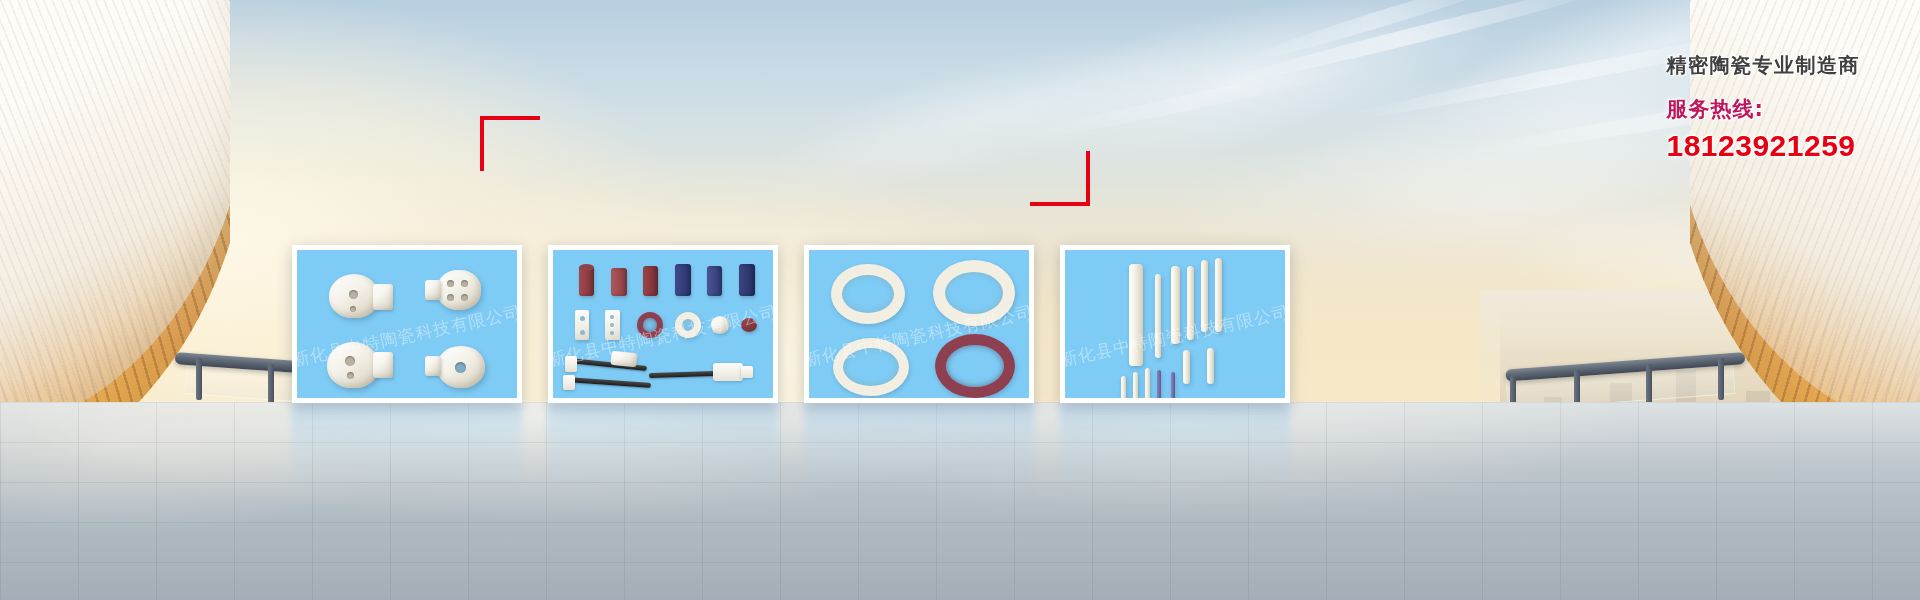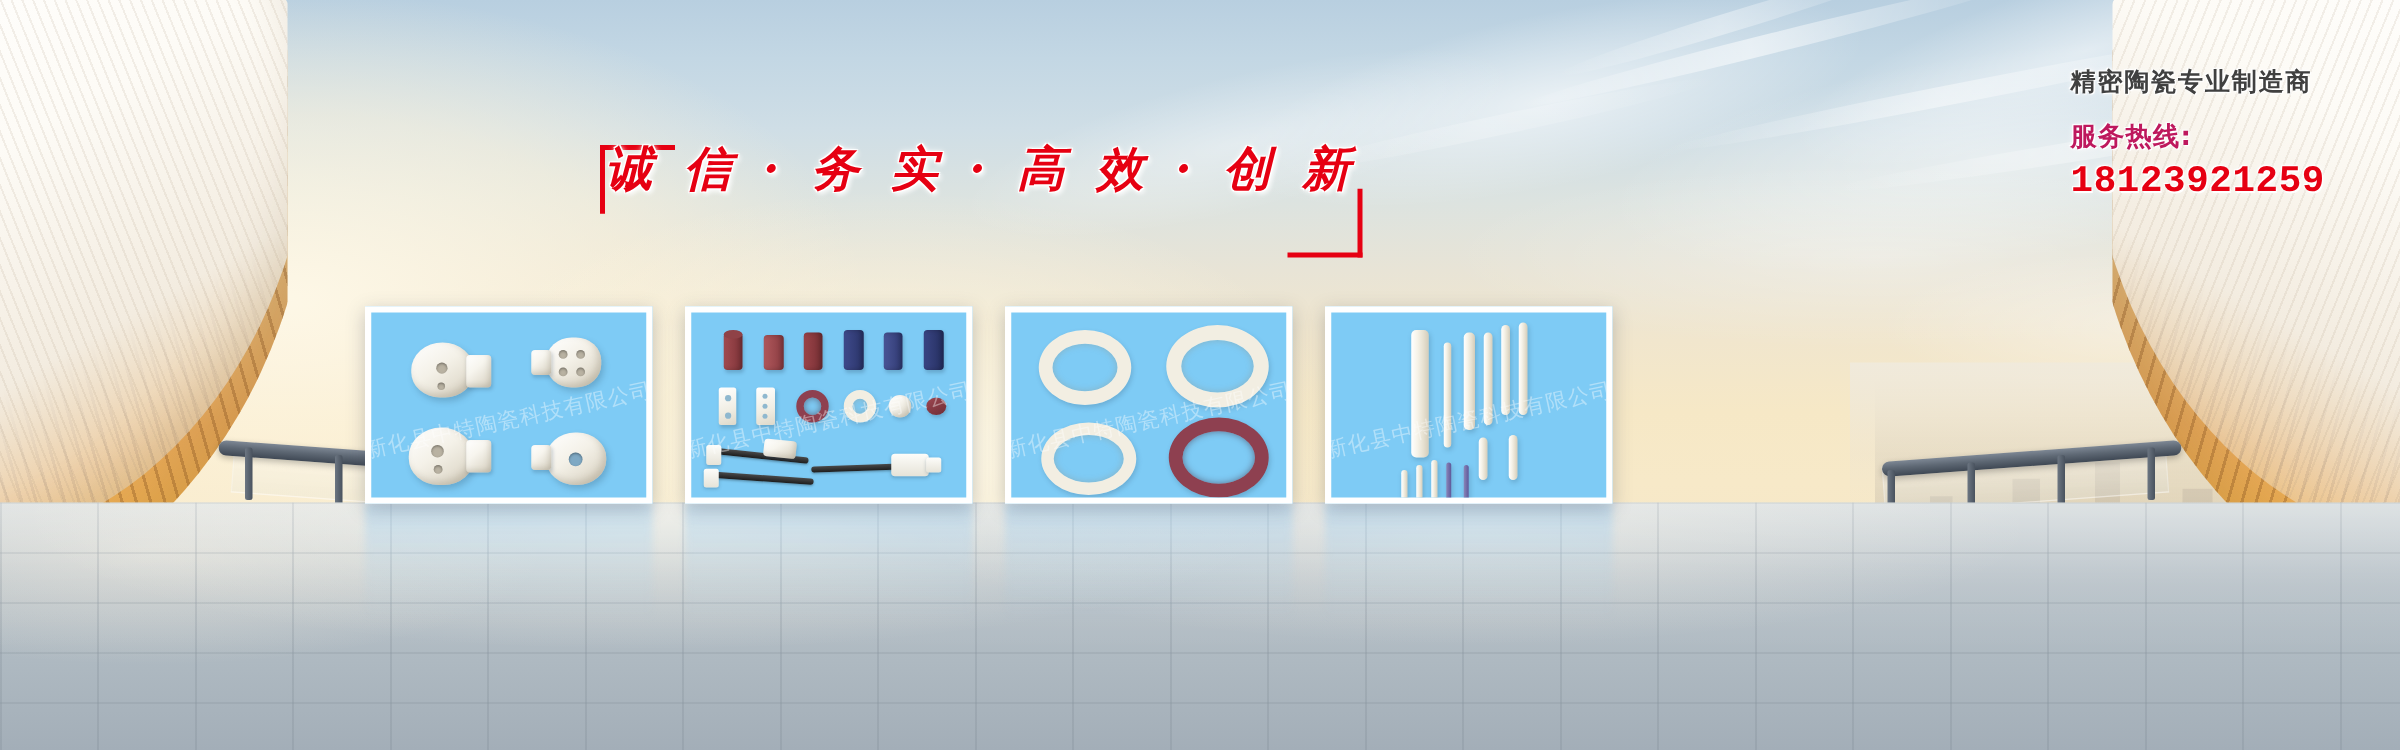--- a/index.html
+++ b/index.html
@@ -264,21 +264,21 @@
   .contact-label {
     margin-top:16px;
     font-family:"DejaVu Sans","Liberation Sans",sans-serif;
     font-size:21px; font-weight:700; color:#be185d;
     letter-spacing:1px;
     text-shadow:0 0 3px #fff, 1px 1px 0 #fff, -1px -1px 0 #fff, 0 0 6px rgba(255,255,255,.85);
     white-space:nowrap;
   }
   .contact-phone {
     margin-top:6px;
-    font-family:Liberation Mono, monospace;
+    font-family:Liberation Sans, sans-serif;
     font-size:30px; font-weight:700; color:#e60012;
     letter-spacing:.5px;
     text-shadow:0 0 3px #fff, 1px 1px 0 #fff, -1px -1px 0 #fff, 0 0 7px rgba(255,255,255,.9);
     white-space:nowrap;
   }
 
   
   .panels {
     position:absolute; left:292px; top:245px;
     display:flex; gap:26px;
@@ -450,21 +450,20 @@
     <div class="floor-reflect"></div>
     <div class="panel-reflection" style="left:292px; width:230px;"></div>
     <div class="panel-reflection" style="left:548px; width:230px;"></div>
     <div class="panel-reflection" style="left:804px; width:230px;"></div>
     <div class="panel-reflection" style="left:1060px;width:230px;"></div>
   </div>
 
   <div class="slogan-block">
     <div class="bracket-tl"></div>
     <div class="bracket-br"></div>
-    <div class="slogan-cn">诚 信 · 务 实 · 高 效 · 创 新</div>
   </div>
 
   <div class="contact">
     <div class="contact-tag">精密陶瓷专业制造商</div>
     <div class="contact-label">服务热线:</div>
     <div class="contact-phone">18123921259</div>
   </div>
 
   <div class="panels">
 

